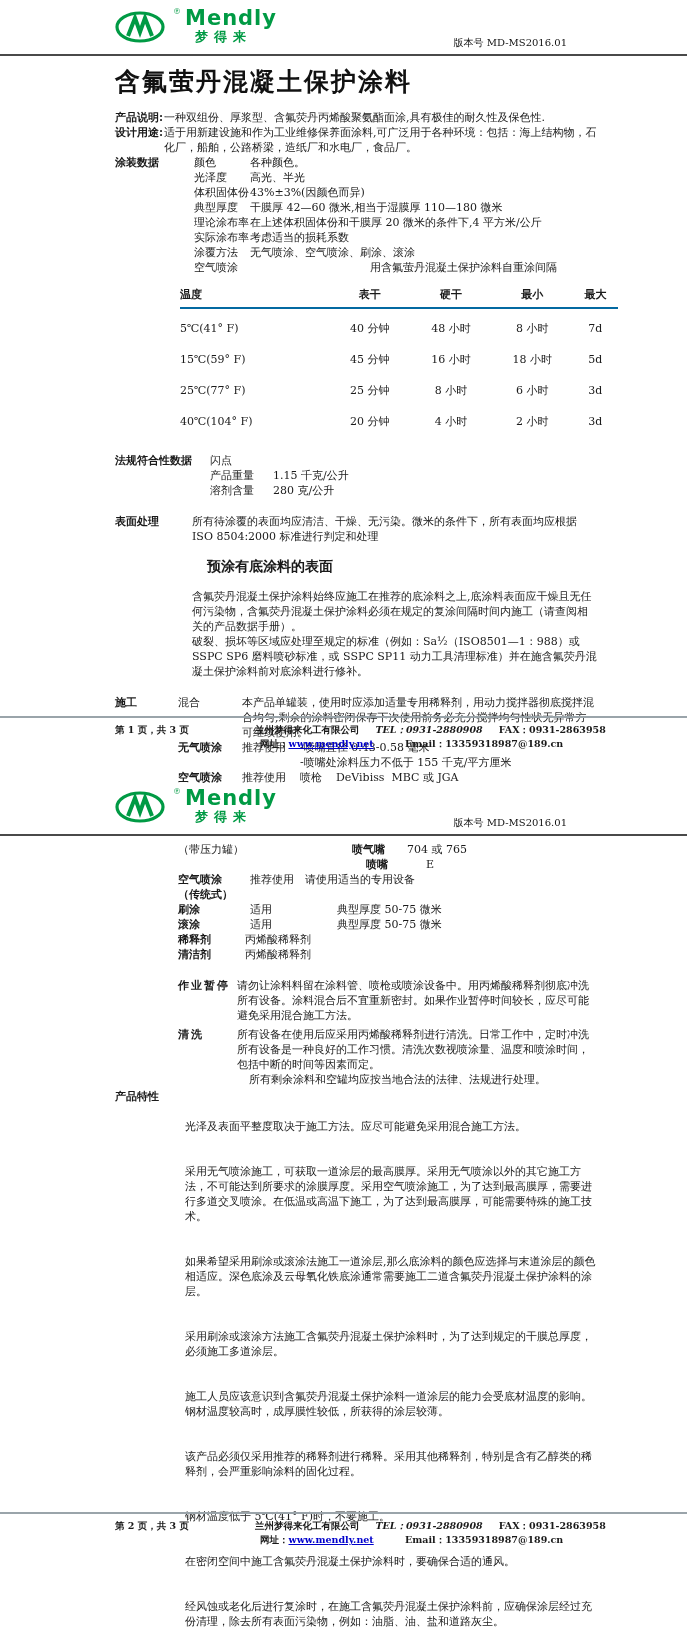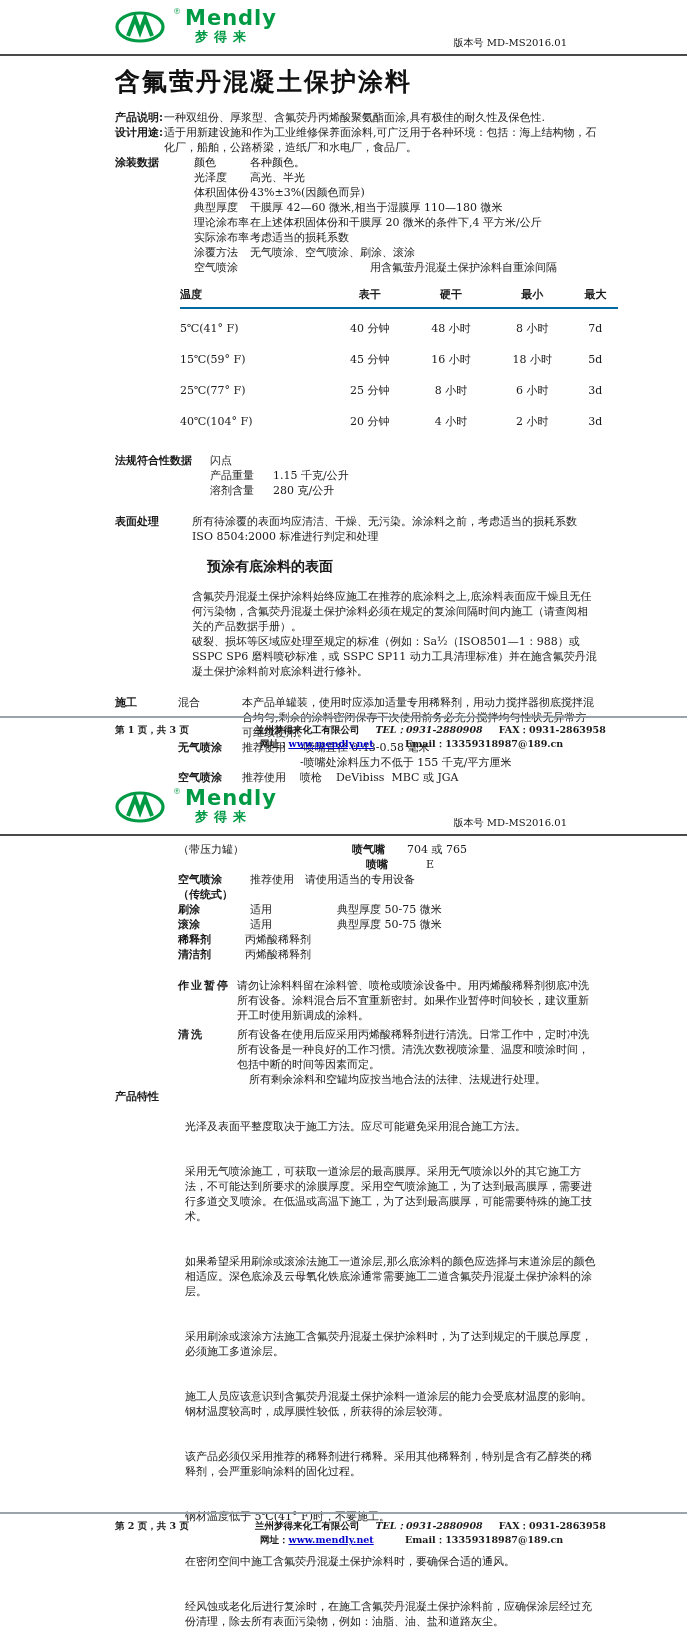--- a/index.html
+++ b/index.html
@@ -194,21 +194,21 @@
       </div>
       <div class="row reg-row">
         <span class="l1w"></span>
         <span class="l2">溶剂含量</span>
         <span class="val">280 克/公升</span>
       </div>
     </div>
 
     <div class="sec row surface">
       <span class="l1w">表面处理</span>
-      <span class="val">所有待涂覆的表面均应清洁、干燥、无污染。涂涂料之前，考虑适当的损耗系数 ISO 8504:2000 标准进行判定和处理</span>
+      <span class="val">所有待涂覆的表面均应清洁、干燥、无污染。微米的条件下，所有表面均应根据 ISO 8504:2000 标准进行判定和处理</span>
     </div>
 
     <div class="primed">
       <h4>预涂有底涂料的表面</h4>
       <p>含氟荧丹混凝土保护涂料始终应施工在推荐的底涂料之上,底涂料表面应干燥且无任何污染物，含氟荧丹混凝土保护涂料必须在规定的复涂间隔时间内施工（请查阅相关的产品数据手册）。</p>
       <p>破裂、损坏等区域应处理至规定的标准（例如：Sa½（ISO8501—1：988）或 SSPC SP6 磨料喷砂标准，或 SSPC SP11 动力工具清理标准）并在施含氟荧丹混凝土保护涂料前对底涂料进行修补。</p>
     </div>
 
     <div class="sec app">
       <div class="row">
@@ -304,21 +304,21 @@
       <span class="l2b">稀释剂</span>
       <span class="val">丙烯酸稀释剂</span>
     </div>
     <div class="row p2r ml">
       <span class="l2b">清洁剂</span>
       <span class="val">丙烯酸稀释剂</span>
     </div>
 
     <div class="row pausec ml" style="margin-top:16px;">
       <span class="l2c">作业暂停</span>
-      <span class="val">请勿让涂料料留在涂料管、喷枪或喷涂设备中。用丙烯酸稀释剂彻底冲洗所有设备。涂料混合后不宜重新密封。如果作业暂停时间较长，建议重新开工时使用新调成的涂料。</span>
+      <span class="val">请勿让涂料料留在涂料管、喷枪或喷涂设备中。用丙烯酸稀释剂彻底冲洗所有设备。涂料混合后不宜重新密封。如果作业暂停时间较长，应尽可能避免采用混合施工方法。</span>
     </div>
     <div class="row pausec ml" style="margin-top:4px;">
       <span class="l2c">清洗</span>
       <span class="val">所有设备在使用后应采用丙烯酸稀释剂进行清洗。日常工作中，定时冲洗所有设备是一种良好的工作习惯。清洗次数视喷涂量、温度和喷涂时间，包括中断的时间等因素而定。</span>
     </div>
     <div class="row pausec ml">
       <span class="l2c"></span>
       <span class="val" style="text-indent:12px;">所有剩余涂料和空罐均应按当地合法的法律、法规进行处理。</span>
     </div>
 

